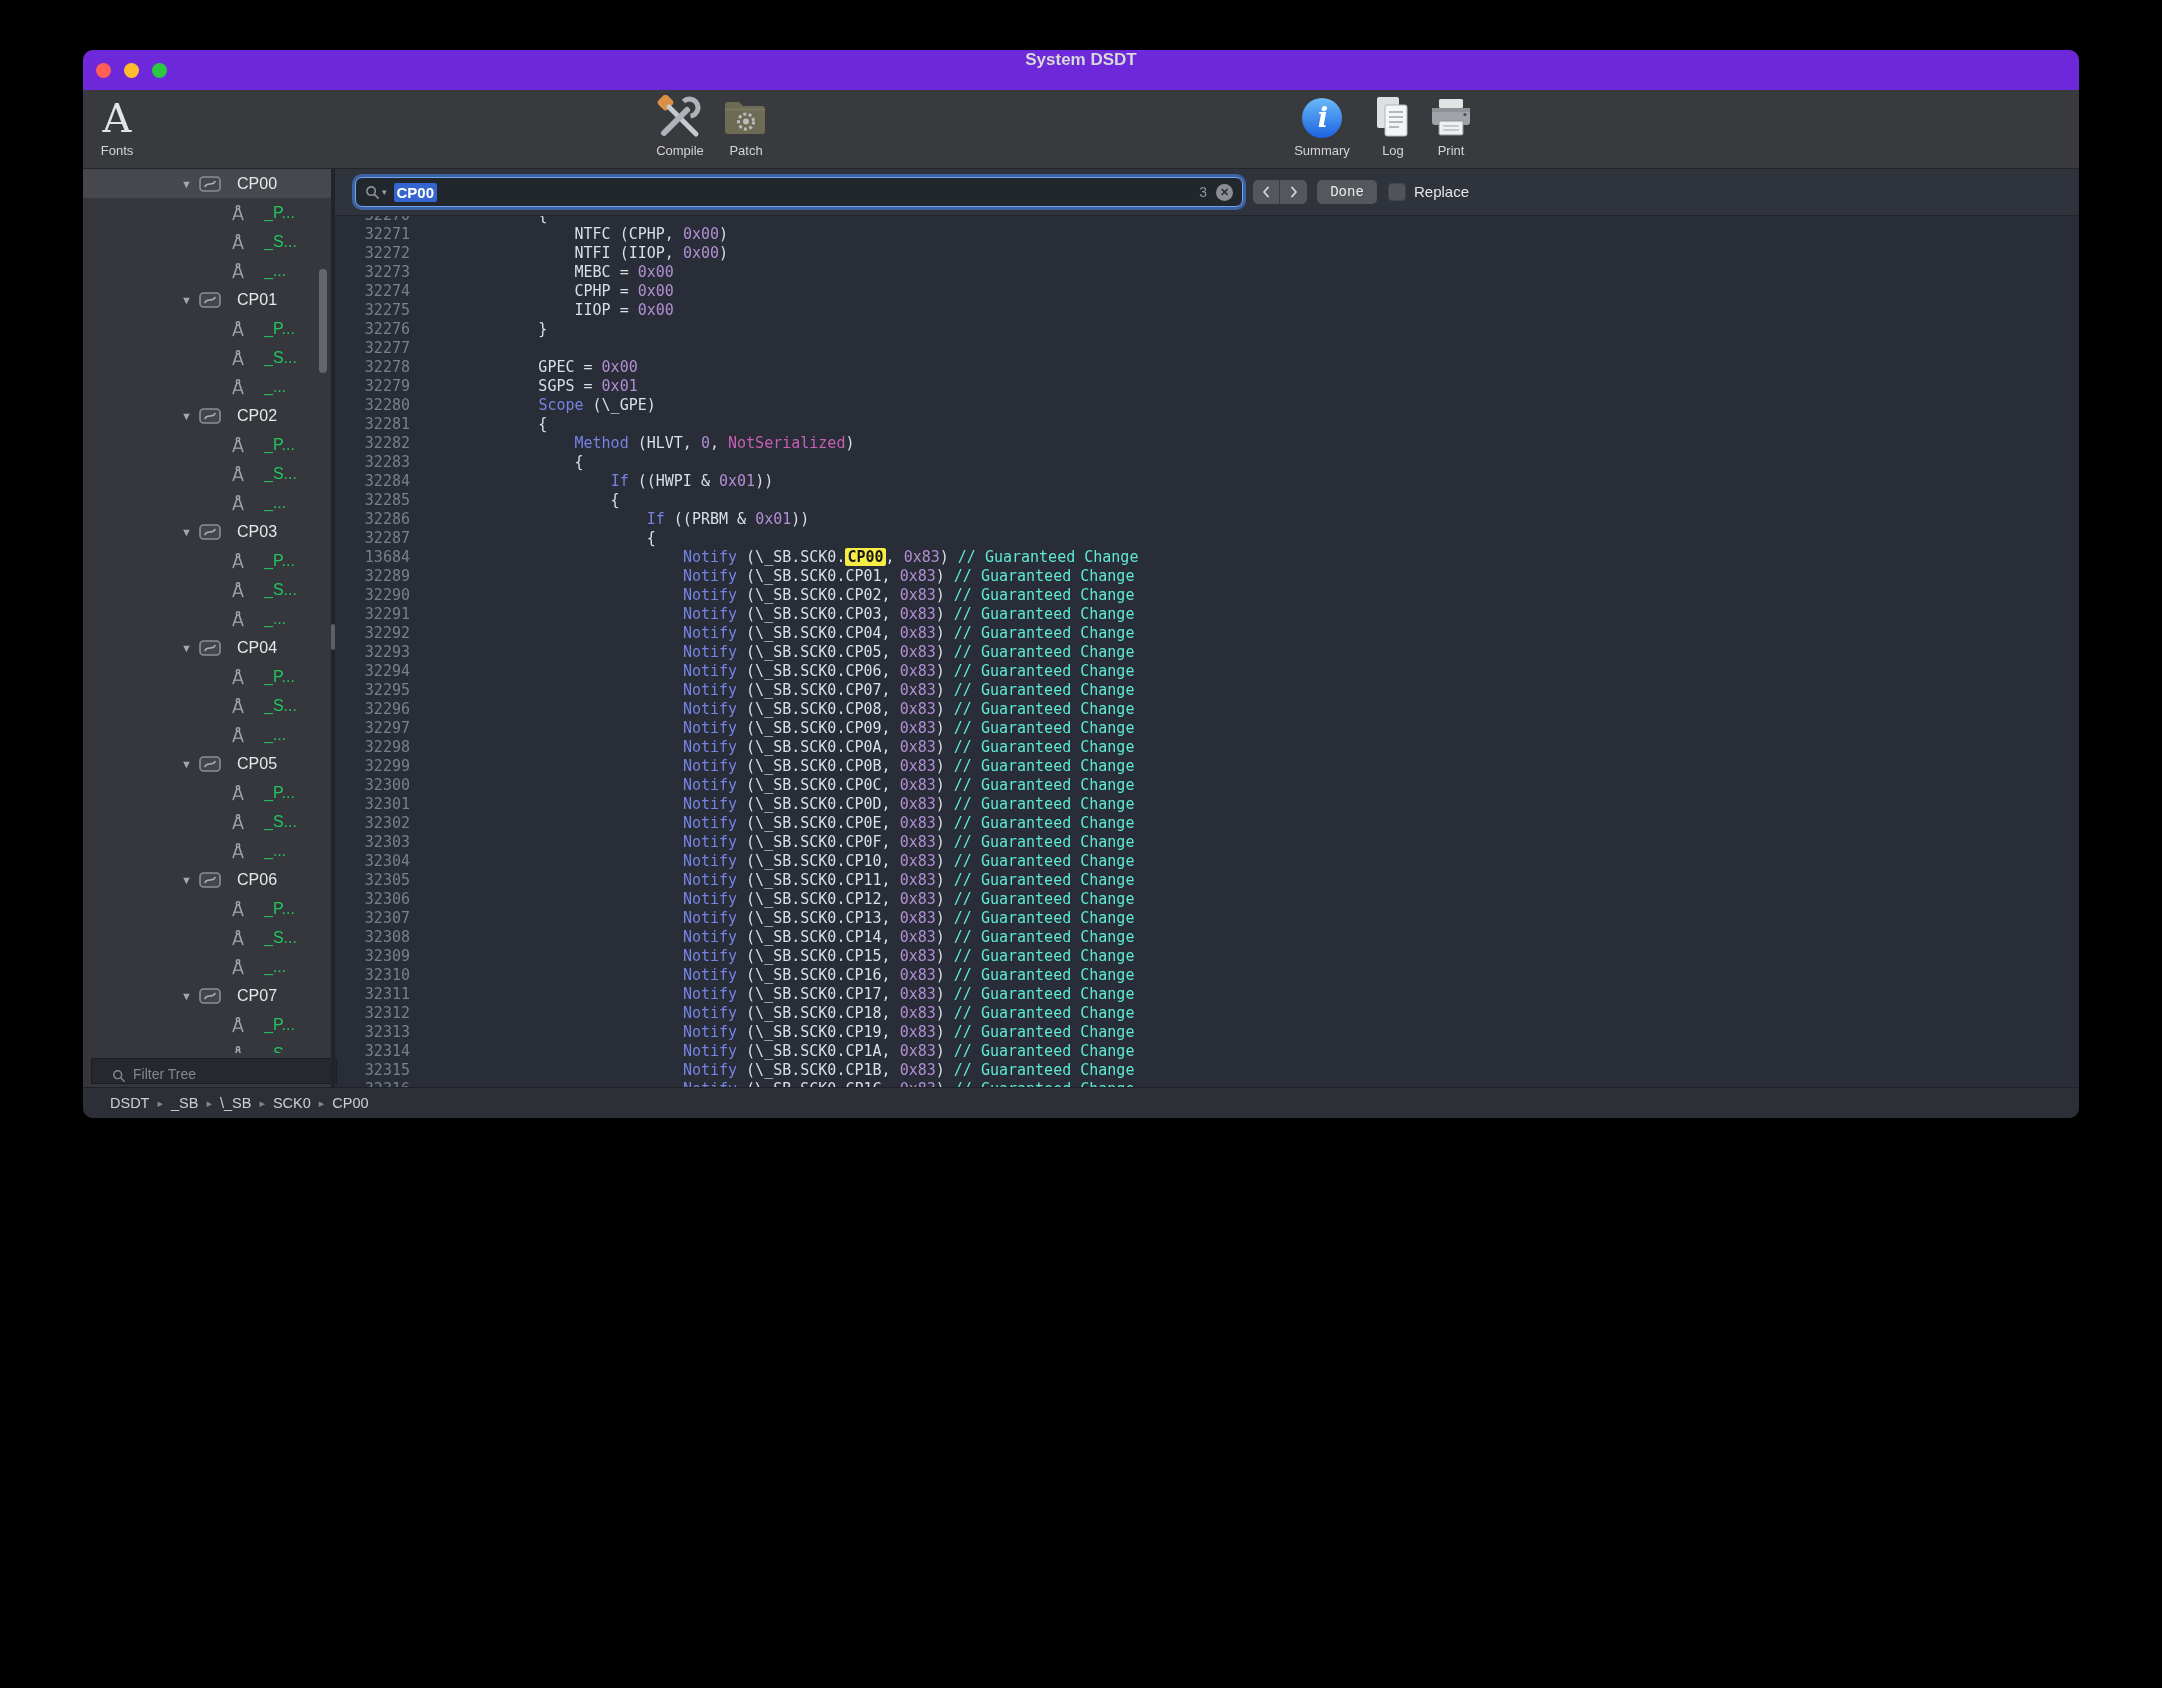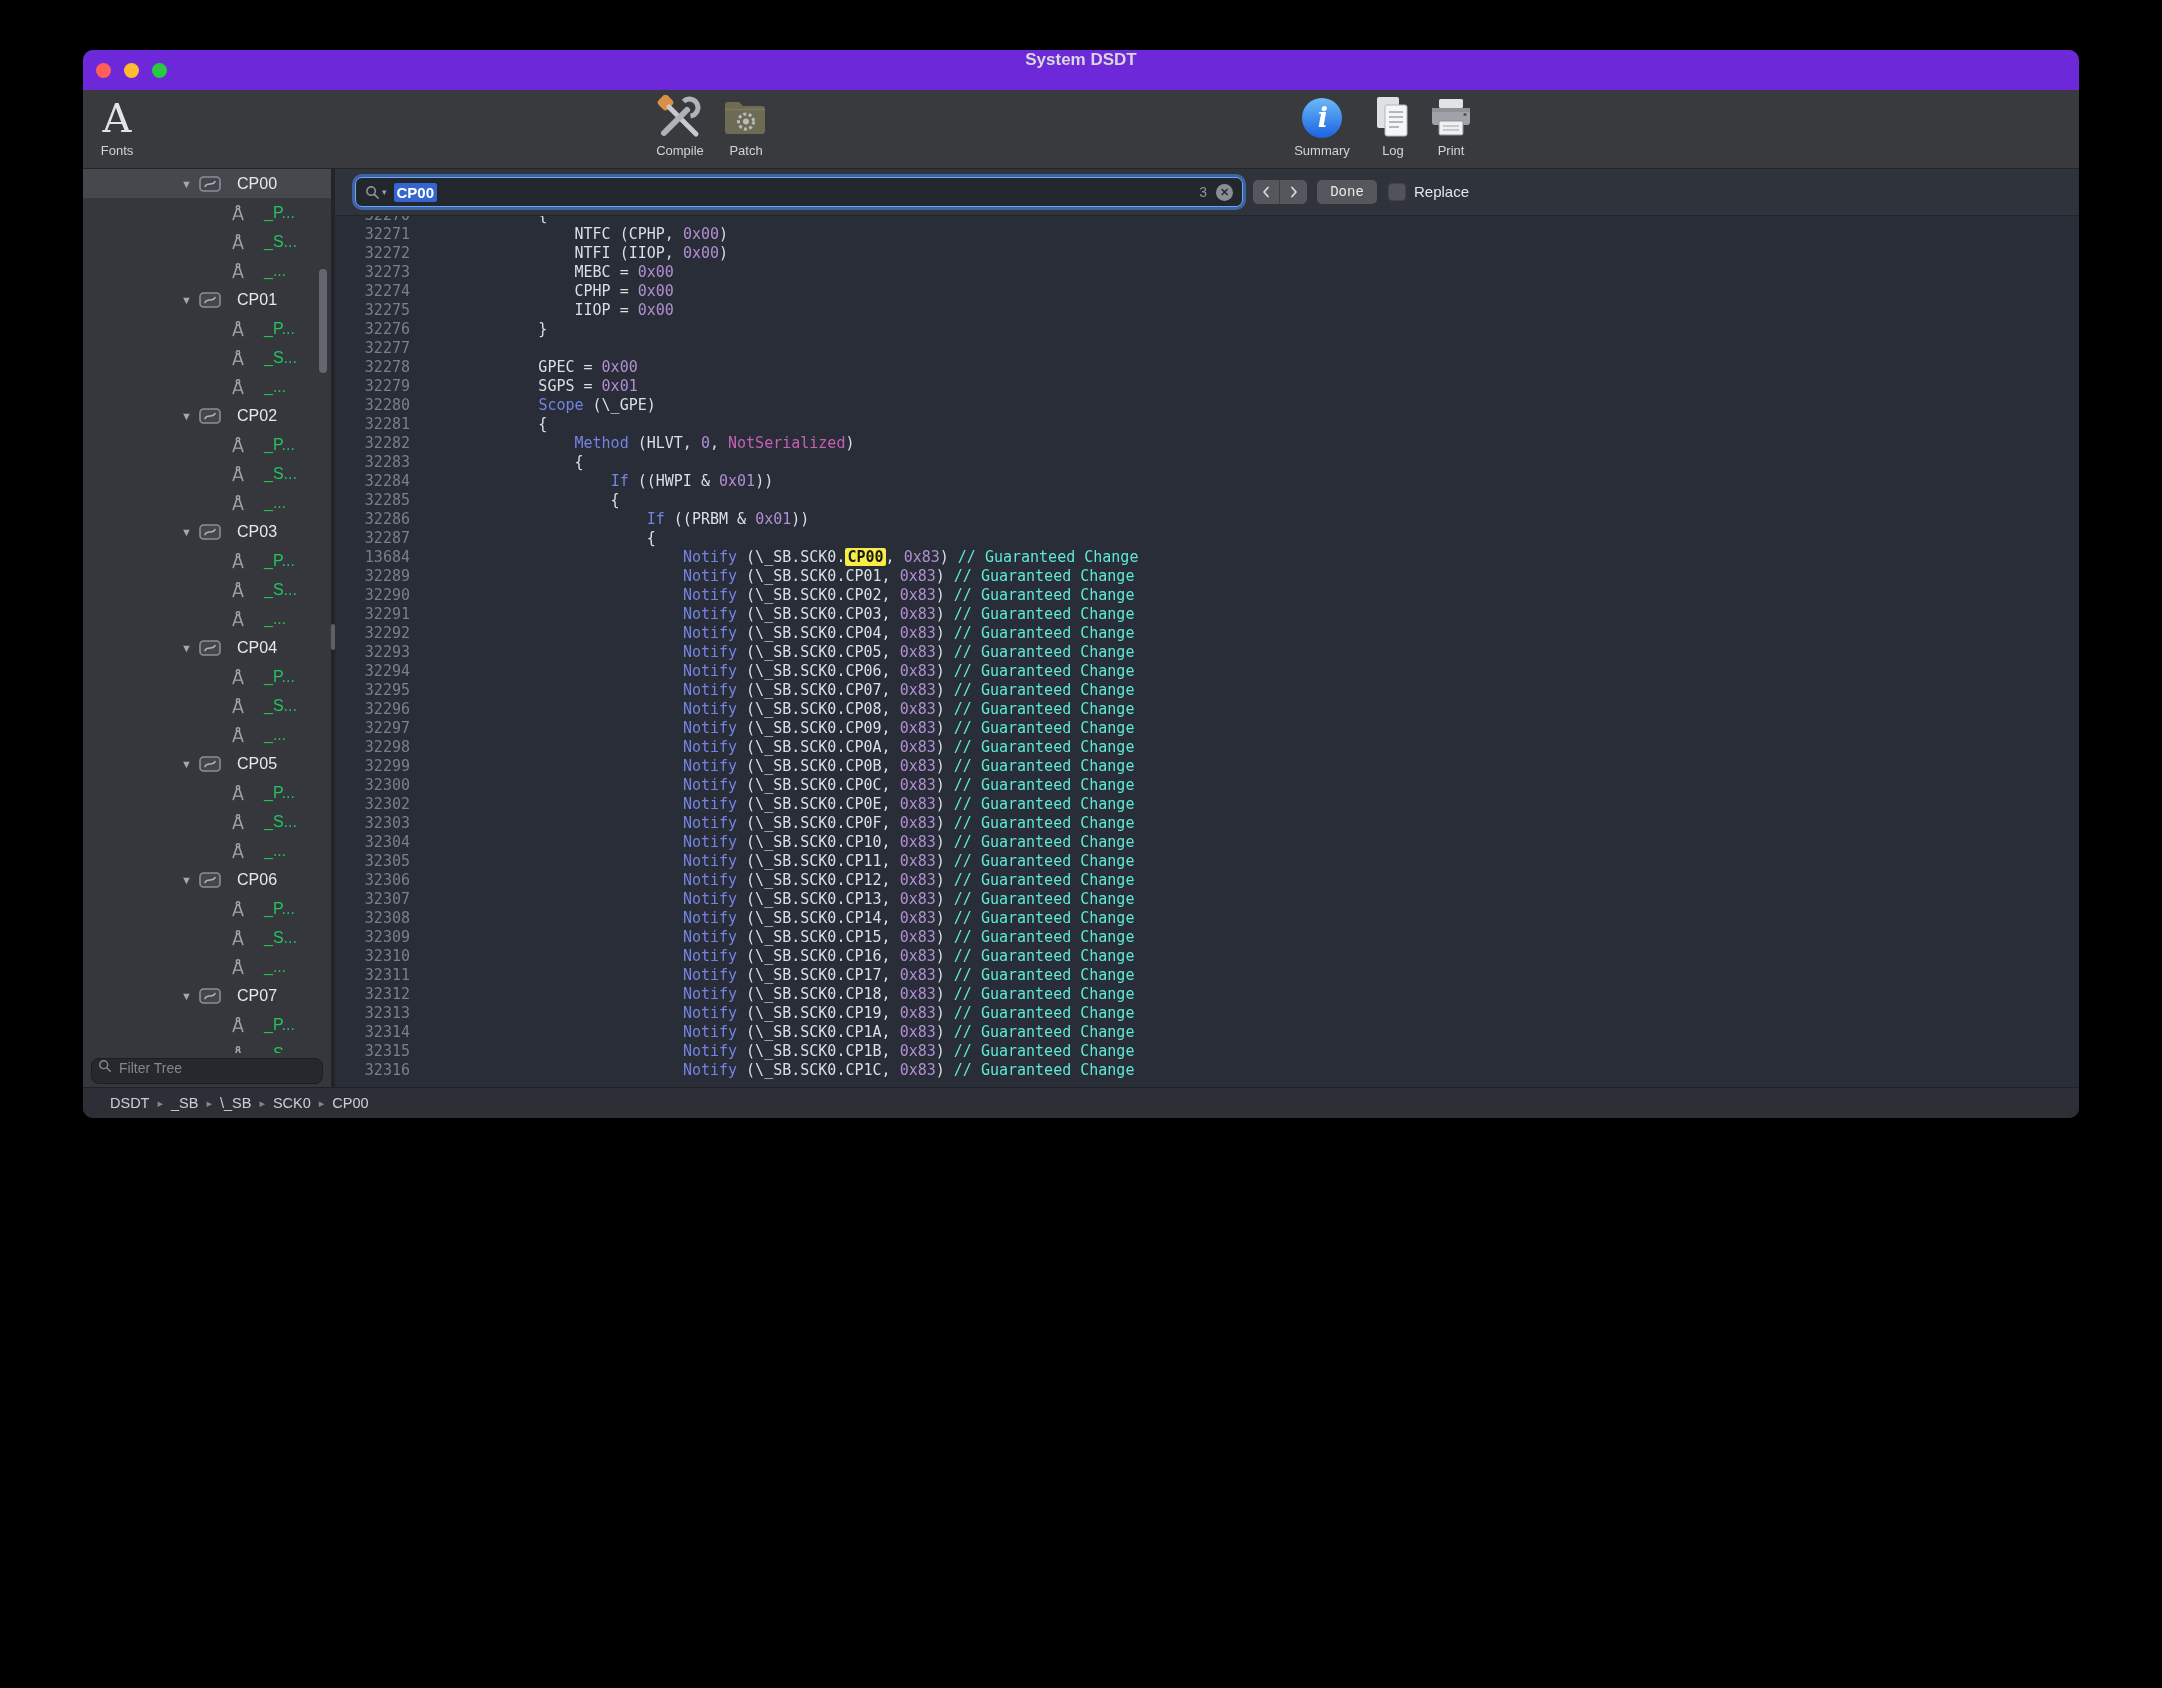--- a/index.html
+++ b/index.html
@@ -37,21 +37,21 @@
   .trow{height:29px;display:flex;align-items:center;color:#e6e7ea;font-size:16px;white-space:nowrap}
   .trow.group{padding-left:98px}
   .trow.child{padding-left:146px;color:#22c55e}
   .trow.selected{background:#46484e}
   .disc{width:18px;font-size:11px;color:#a4a7ad;flex:none}
   .ticn{width:26px;display:flex;align-items:center;flex:none}
   .tlbl{margin-left:12px}
   .trow.child .tlbl{margin-left:9px}
   .sb-scroll{position:absolute;right:4px;top:100px;width:8px;height:104px;border-radius:4px;background:#84878d;opacity:.6}
   .filterrow{height:35px;display:flex;align-items:center;padding:0 8px;flex:none}
-  .filterfield{flex:1;height:24px;background:#26282d;border:1px solid #1b1d21;border-radius:8px;display:flex;align-items:flex-start;padding:0 6px;gap:5px}
+  .filterfield{flex:1;height:24px;background:#26282d;border:1px solid #1b1d21;border-radius:2px;display:flex;align-items:flex-end;padding:0 20px;gap:5px}
   .filterfield input{flex:1;background:transparent;border:none;outline:none;color:#c9ccd1;font-size:14px;font-family:inherit;min-width:0}
   .filterfield input::placeholder{color:#84878d}
 
   
   .vdivider{width:4px;background:#232429;position:relative;flex:none}
   .handle{position:absolute;left:0;top:455px;width:4px;height:26px;border-radius:2px;background:#5d6066}
 
   
   .main{flex:1;display:flex;flex-direction:column;min-width:0}
   .findbar{height:46px;background:#2f333b;border-bottom:1px solid #23252b;position:relative;flex:none}
@@ -596,20 +596,21 @@
             <div class="cl"><span class="ln">32291</span><span class="code"><span class="tok-p">                            </span><span class="tok-k">Notify</span><span class="tok-p"> (\_SB.SCK0.CP03, </span><span class="tok-n">0x83</span><span class="tok-p">) </span><span class="tok-c">// Guaranteed Change</span></span></div>
             <div class="cl"><span class="ln">32292</span><span class="code"><span class="tok-p">                            </span><span class="tok-k">Notify</span><span class="tok-p"> (\_SB.SCK0.CP04, </span><span class="tok-n">0x83</span><span class="tok-p">) </span><span class="tok-c">// Guaranteed Change</span></span></div>
             <div class="cl"><span class="ln">32293</span><span class="code"><span class="tok-p">                            </span><span class="tok-k">Notify</span><span class="tok-p"> (\_SB.SCK0.CP05, </span><span class="tok-n">0x83</span><span class="tok-p">) </span><span class="tok-c">// Guaranteed Change</span></span></div>
             <div class="cl"><span class="ln">32294</span><span class="code"><span class="tok-p">                            </span><span class="tok-k">Notify</span><span class="tok-p"> (\_SB.SCK0.CP06, </span><span class="tok-n">0x83</span><span class="tok-p">) </span><span class="tok-c">// Guaranteed Change</span></span></div>
             <div class="cl"><span class="ln">32295</span><span class="code"><span class="tok-p">                            </span><span class="tok-k">Notify</span><span class="tok-p"> (\_SB.SCK0.CP07, </span><span class="tok-n">0x83</span><span class="tok-p">) </span><span class="tok-c">// Guaranteed Change</span></span></div>
             <div class="cl"><span class="ln">32296</span><span class="code"><span class="tok-p">                            </span><span class="tok-k">Notify</span><span class="tok-p"> (\_SB.SCK0.CP08, </span><span class="tok-n">0x83</span><span class="tok-p">) </span><span class="tok-c">// Guaranteed Change</span></span></div>
             <div class="cl"><span class="ln">32297</span><span class="code"><span class="tok-p">                            </span><span class="tok-k">Notify</span><span class="tok-p"> (\_SB.SCK0.CP09, </span><span class="tok-n">0x83</span><span class="tok-p">) </span><span class="tok-c">// Guaranteed Change</span></span></div>
             <div class="cl"><span class="ln">32298</span><span class="code"><span class="tok-p">                            </span><span class="tok-k">Notify</span><span class="tok-p"> (\_SB.SCK0.CP0A, </span><span class="tok-n">0x83</span><span class="tok-p">) </span><span class="tok-c">// Guaranteed Change</span></span></div>
             <div class="cl"><span class="ln">32299</span><span class="code"><span class="tok-p">                            </span><span class="tok-k">Notify</span><span class="tok-p"> (\_SB.SCK0.CP0B, </span><span class="tok-n">0x83</span><span class="tok-p">) </span><span class="tok-c">// Guaranteed Change</span></span></div>
             <div class="cl"><span class="ln">32300</span><span class="code"><span class="tok-p">                            </span><span class="tok-k">Notify</span><span class="tok-p"> (\_SB.SCK0.CP0C, </span><span class="tok-n">0x83</span><span class="tok-p">) </span><span class="tok-c">// Guaranteed Change</span></span></div>
+            <div class="cl"><span class="ln">32301</span><span class="code"><span class="tok-p">                            </span><span class="tok-k">Notify</span><span class="tok-p"> (\_SB.SCK0.CP0D, </span><span class="tok-n">0x83</span><span class="tok-p">) </span><span class="tok-c">// Guaranteed Change</span></span></div>
             <div class="cl"><span class="ln">32302</span><span class="code"><span class="tok-p">                            </span><span class="tok-k">Notify</span><span class="tok-p"> (\_SB.SCK0.CP0E, </span><span class="tok-n">0x83</span><span class="tok-p">) </span><span class="tok-c">// Guaranteed Change</span></span></div>
             <div class="cl"><span class="ln">32303</span><span class="code"><span class="tok-p">                            </span><span class="tok-k">Notify</span><span class="tok-p"> (\_SB.SCK0.CP0F, </span><span class="tok-n">0x83</span><span class="tok-p">) </span><span class="tok-c">// Guaranteed Change</span></span></div>
             <div class="cl"><span class="ln">32304</span><span class="code"><span class="tok-p">                            </span><span class="tok-k">Notify</span><span class="tok-p"> (\_SB.SCK0.CP10, </span><span class="tok-n">0x83</span><span class="tok-p">) </span><span class="tok-c">// Guaranteed Change</span></span></div>
             <div class="cl"><span class="ln">32305</span><span class="code"><span class="tok-p">                            </span><span class="tok-k">Notify</span><span class="tok-p"> (\_SB.SCK0.CP11, </span><span class="tok-n">0x83</span><span class="tok-p">) </span><span class="tok-c">// Guaranteed Change</span></span></div>
             <div class="cl"><span class="ln">32306</span><span class="code"><span class="tok-p">                            </span><span class="tok-k">Notify</span><span class="tok-p"> (\_SB.SCK0.CP12, </span><span class="tok-n">0x83</span><span class="tok-p">) </span><span class="tok-c">// Guaranteed Change</span></span></div>
             <div class="cl"><span class="ln">32307</span><span class="code"><span class="tok-p">                            </span><span class="tok-k">Notify</span><span class="tok-p"> (\_SB.SCK0.CP13, </span><span class="tok-n">0x83</span><span class="tok-p">) </span><span class="tok-c">// Guaranteed Change</span></span></div>
             <div class="cl"><span class="ln">32308</span><span class="code"><span class="tok-p">                            </span><span class="tok-k">Notify</span><span class="tok-p"> (\_SB.SCK0.CP14, </span><span class="tok-n">0x83</span><span class="tok-p">) </span><span class="tok-c">// Guaranteed Change</span></span></div>
             <div class="cl"><span class="ln">32309</span><span class="code"><span class="tok-p">                            </span><span class="tok-k">Notify</span><span class="tok-p"> (\_SB.SCK0.CP15, </span><span class="tok-n">0x83</span><span class="tok-p">) </span><span class="tok-c">// Guaranteed Change</span></span></div>
             <div class="cl"><span class="ln">32310</span><span class="code"><span class="tok-p">                            </span><span class="tok-k">Notify</span><span class="tok-p"> (\_SB.SCK0.CP16, </span><span class="tok-n">0x83</span><span class="tok-p">) </span><span class="tok-c">// Guaranteed Change</span></span></div>
             <div class="cl"><span class="ln">32311</span><span class="code"><span class="tok-p">                            </span><span class="tok-k">Notify</span><span class="tok-p"> (\_SB.SCK0.CP17, </span><span class="tok-n">0x83</span><span class="tok-p">) </span><span class="tok-c">// Guaranteed Change</span></span></div>

